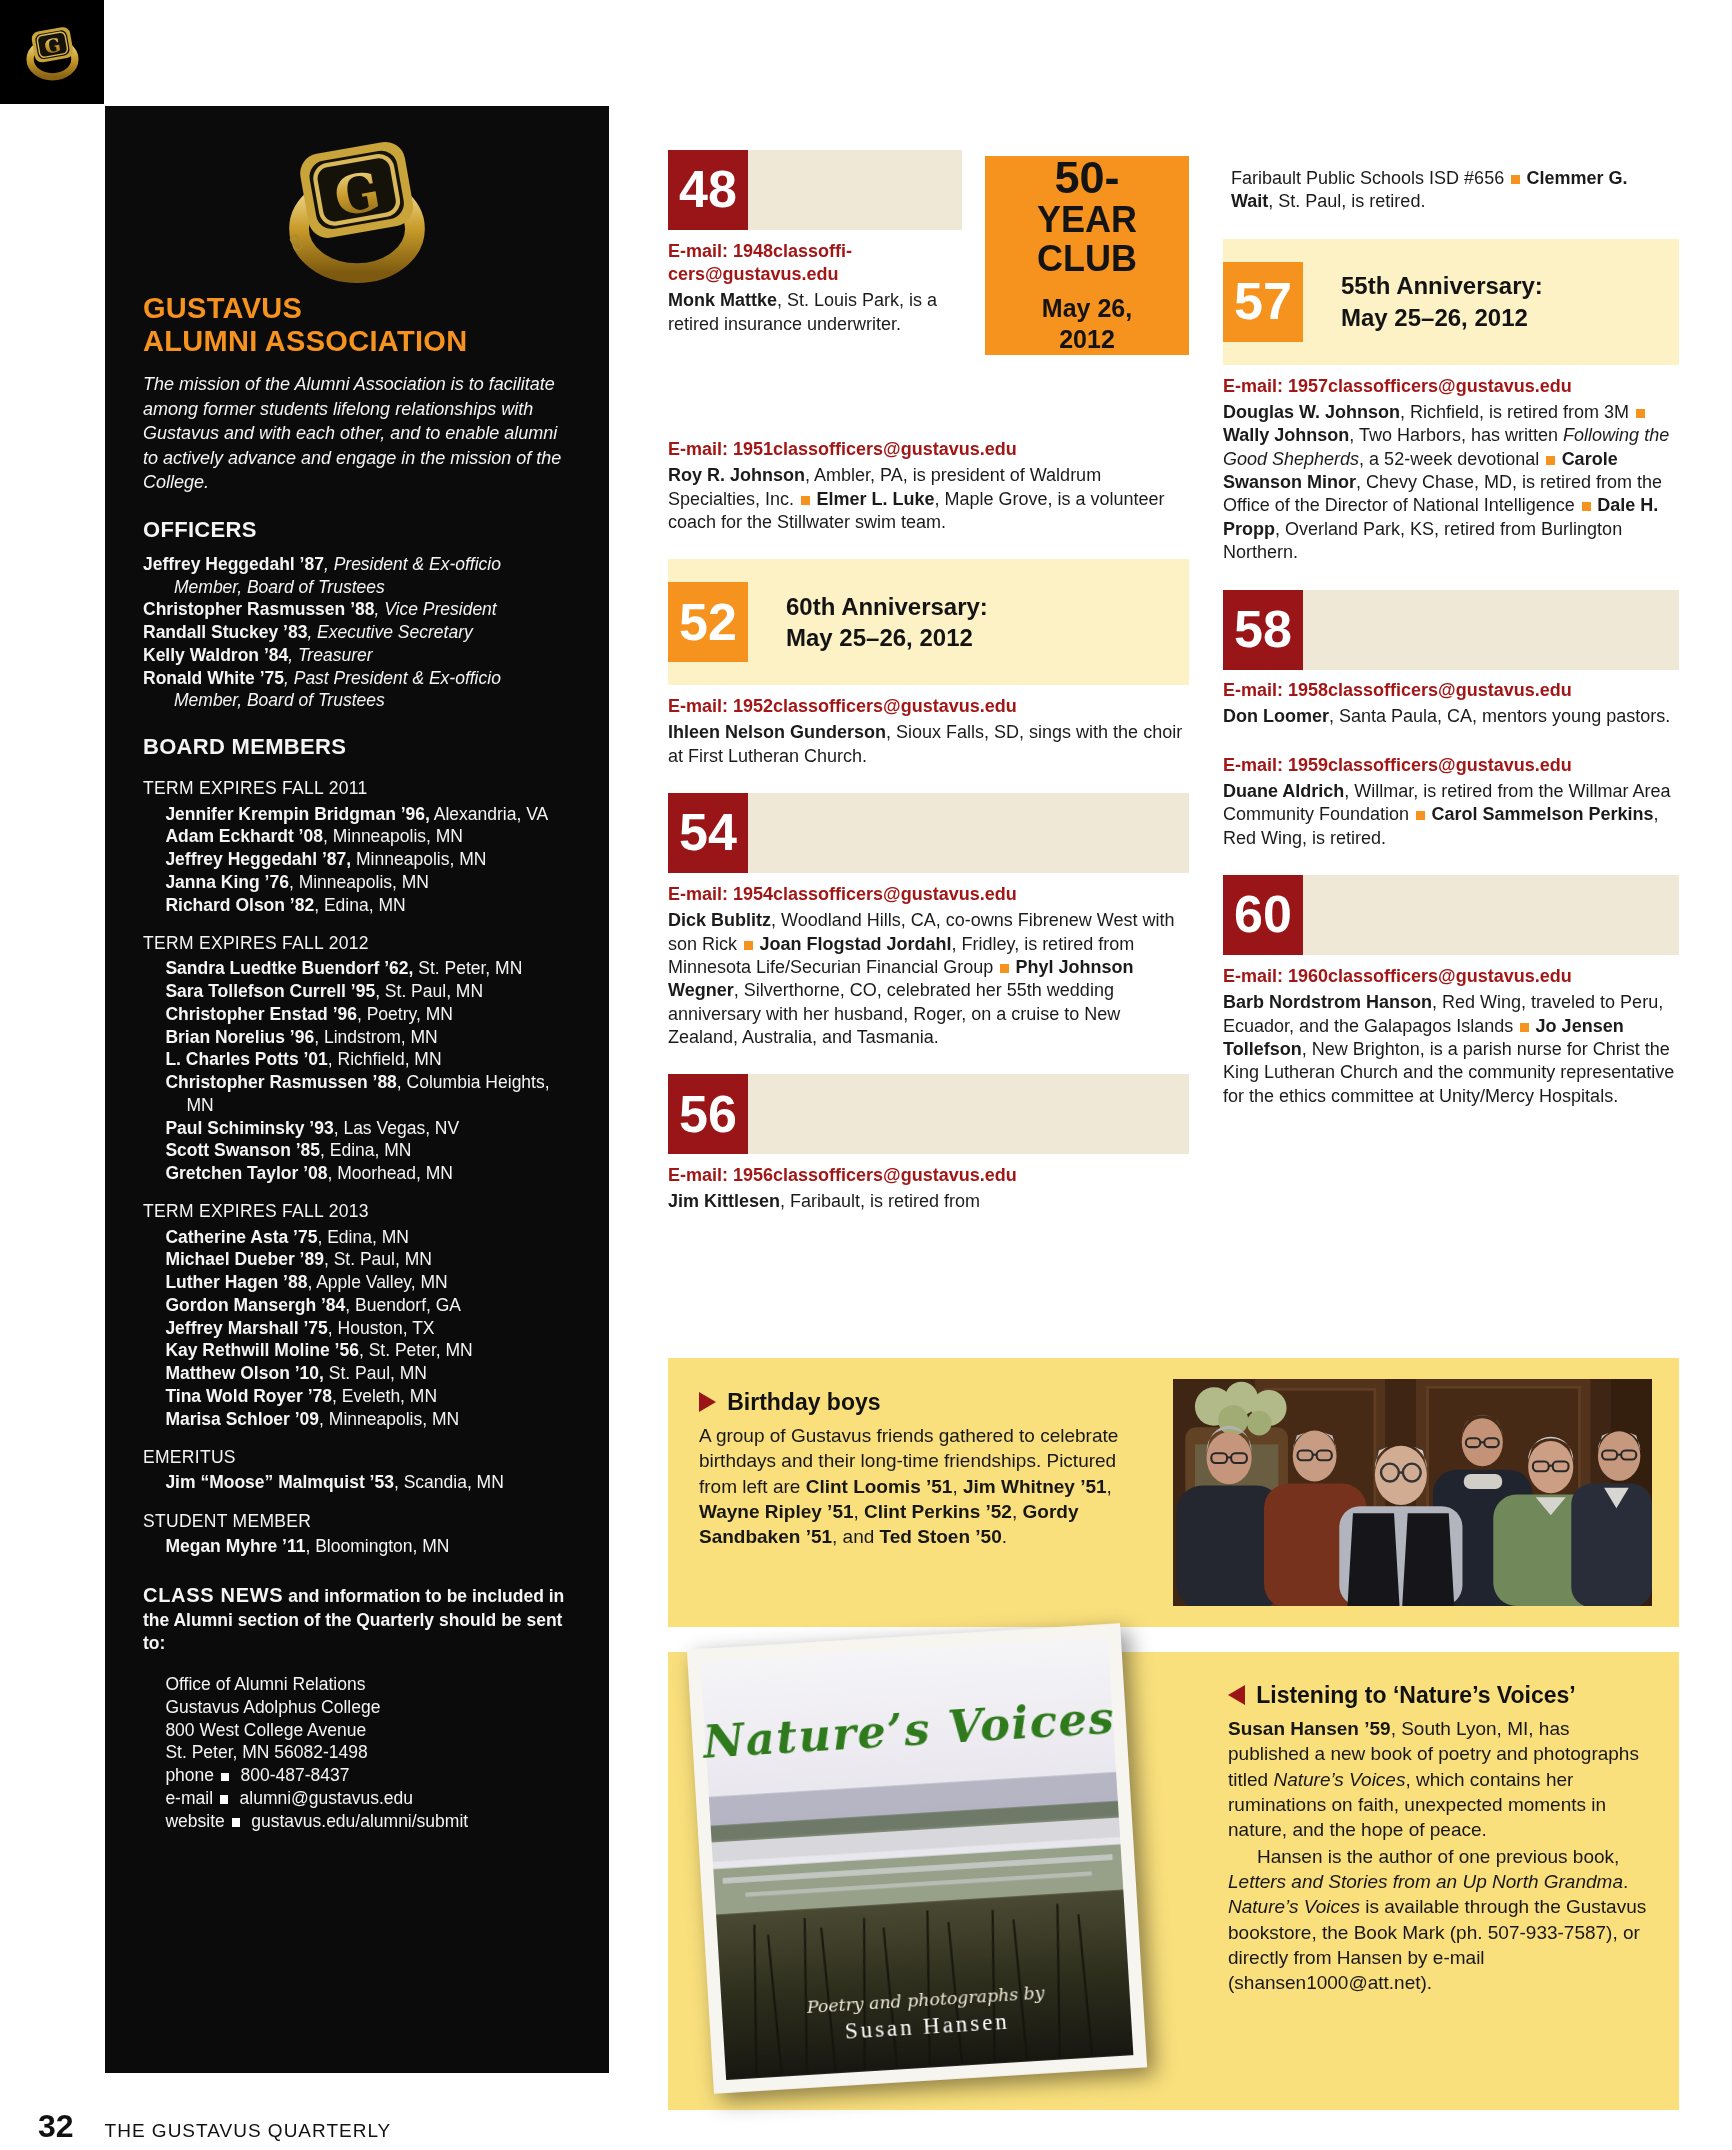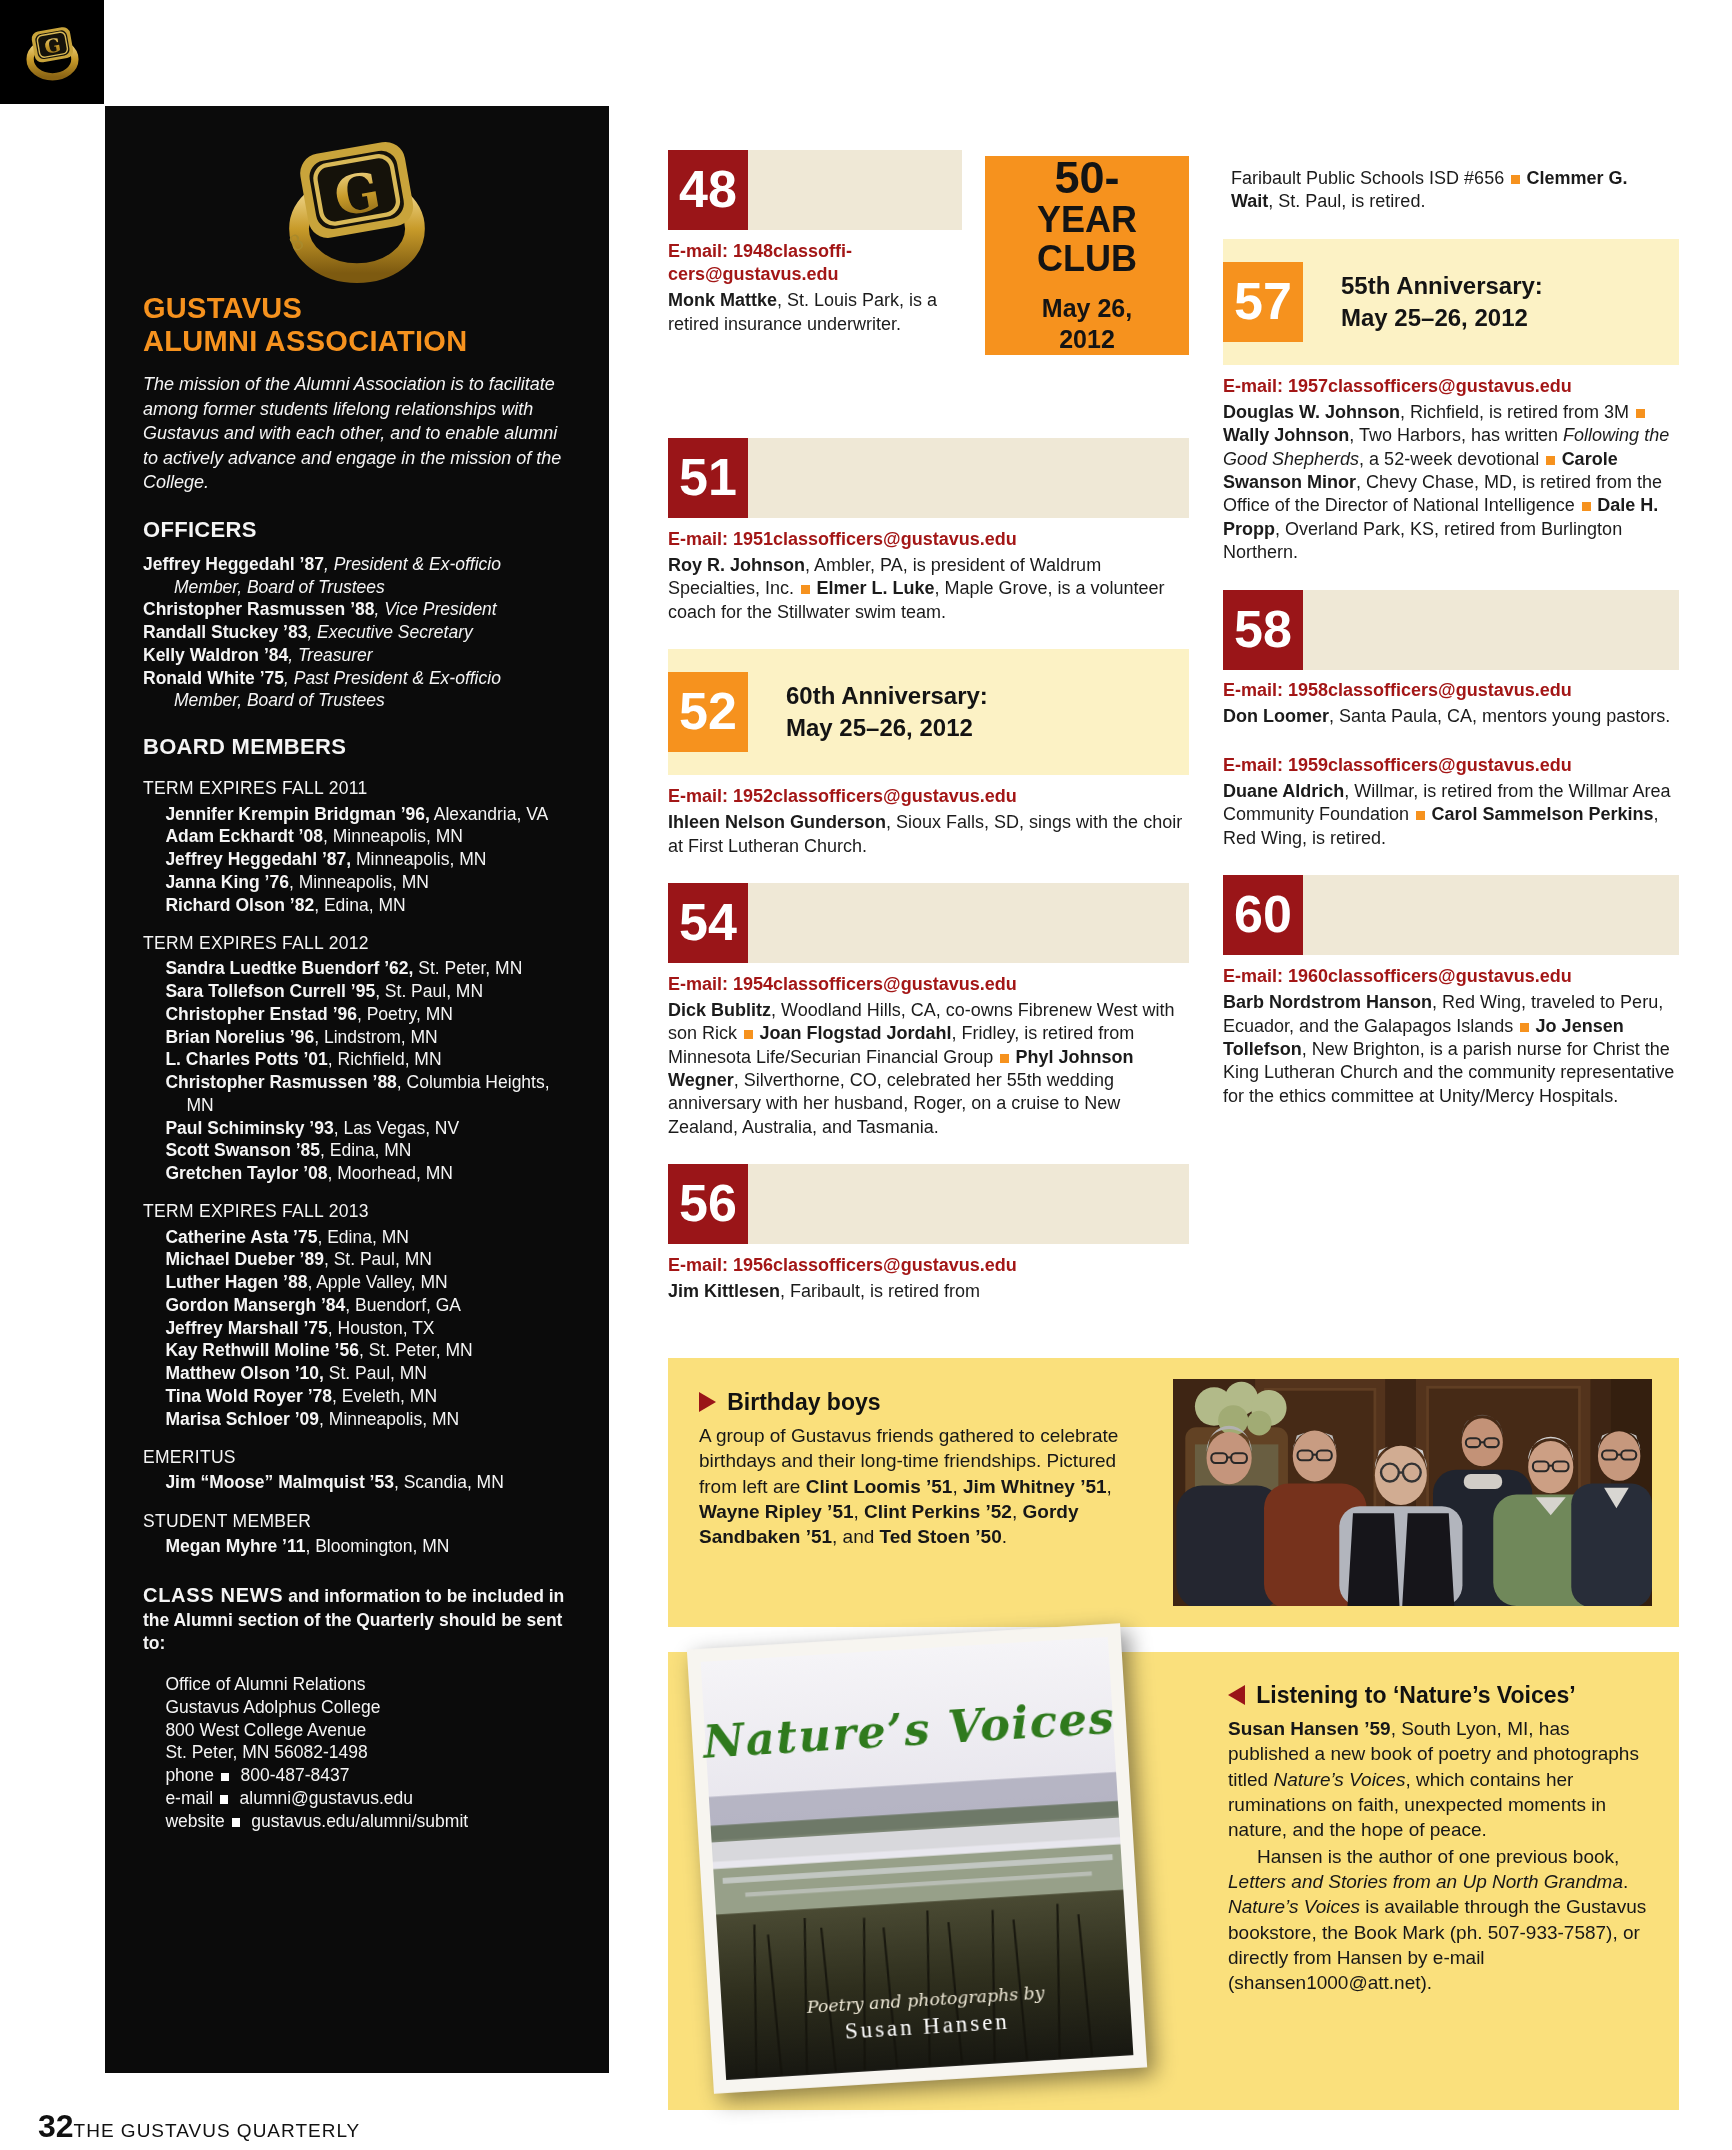--- a/index.html
+++ b/index.html
@@ -69,21 +69,21 @@
   .tri.r{border-left:17px solid #9a1518;border-top:10.5px solid transparent;border-bottom:10.5px solid transparent;}
   .tri.l{border-right:17px solid #9a1518;border-top:10.5px solid transparent;border-bottom:10.5px solid transparent;}
   .photo{position:absolute;left:505px;top:21px;width:479px;height:227px;}
   .nv-text{position:absolute;left:560px;top:28px;width:420px;font-size:19px;line-height:1.33;color:#171717;}
   .nv-text .bodyp{margin:0 0 1.4px;}
   .indent{text-indent:29px;}
   .book{position:absolute;left:32px;top:-18px;width:434px;height:449px;transform:rotate(-3.5deg);
         filter:drop-shadow(7px 8.4px 11.2px rgba(0,0,0,.45));}
 
   
-  .footer{position:absolute;left:38px;top:2108px;display:flex;align-items:baseline;color:#111;}
+  .footer{position:absolute;left:38px;top:2108px;display:flex;align-items:baseline;gap:31px;color:#111;}
   .pgnum{font-size:32px;font-weight:700;}
   .pgtitle{font-size:19px;letter-spacing:1px;}
 </style>
 </head>
 <body>
 
 <div class="page">
 
   <div class="corner">
     <svg width="73" height="62" viewBox="0 0 300 240">
@@ -201,26 +201,20 @@
       <aside class="club50">
         <div class="l1">50-</div>
         <div class="l2">YEAR</div>
         <div class="l3">CLUB</div>
         <div class="d first">May 26,</div>
         <div class="d">2012</div>
       </aside>
     </div>
 
     <section class="sec">
-      <div class="hdr">
-        <div class="badge mr">
-            <span>51</span>
-          </div>
-        <div class="band"></div>
-      </div>
       <p class="email">E-mail: 1951classofficers@gustavus.edu</p>
       <p class="bodyp"><span class="b">Roy R. Johnson</span><span>, Ambler, PA, is president of Waldrum Specialties, Inc. </span><span class="sq orange"></span><span class="b">Elmer L. Luke</span><span>, Maple Grove, is a volunteer coach for the Stillwater swim team.</span></p>
     </section>
 
     <section class="sec">
       <div class="hdr tall">
         <div class="badge or">
             <span>52</span>
           </div>
         <div class="ann">

